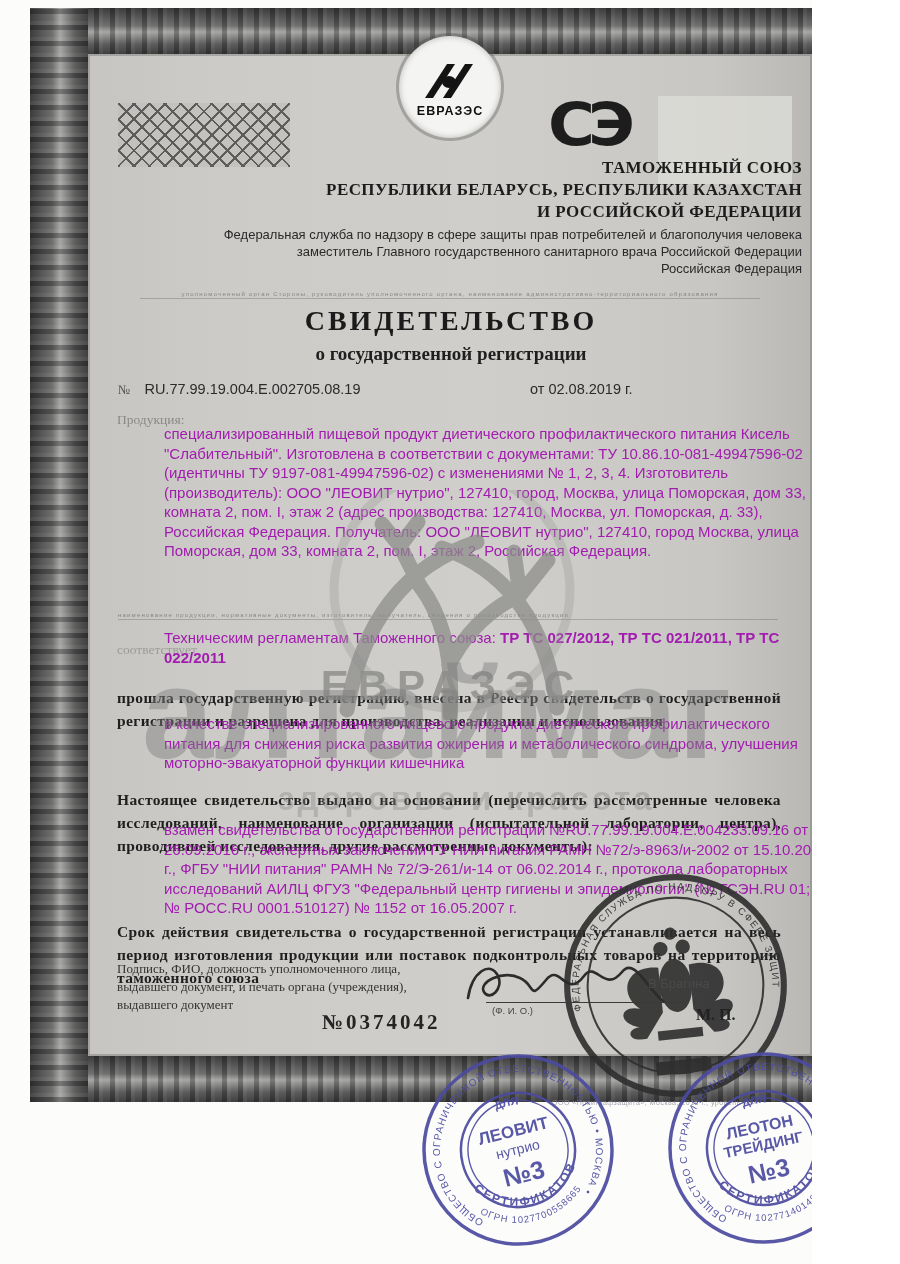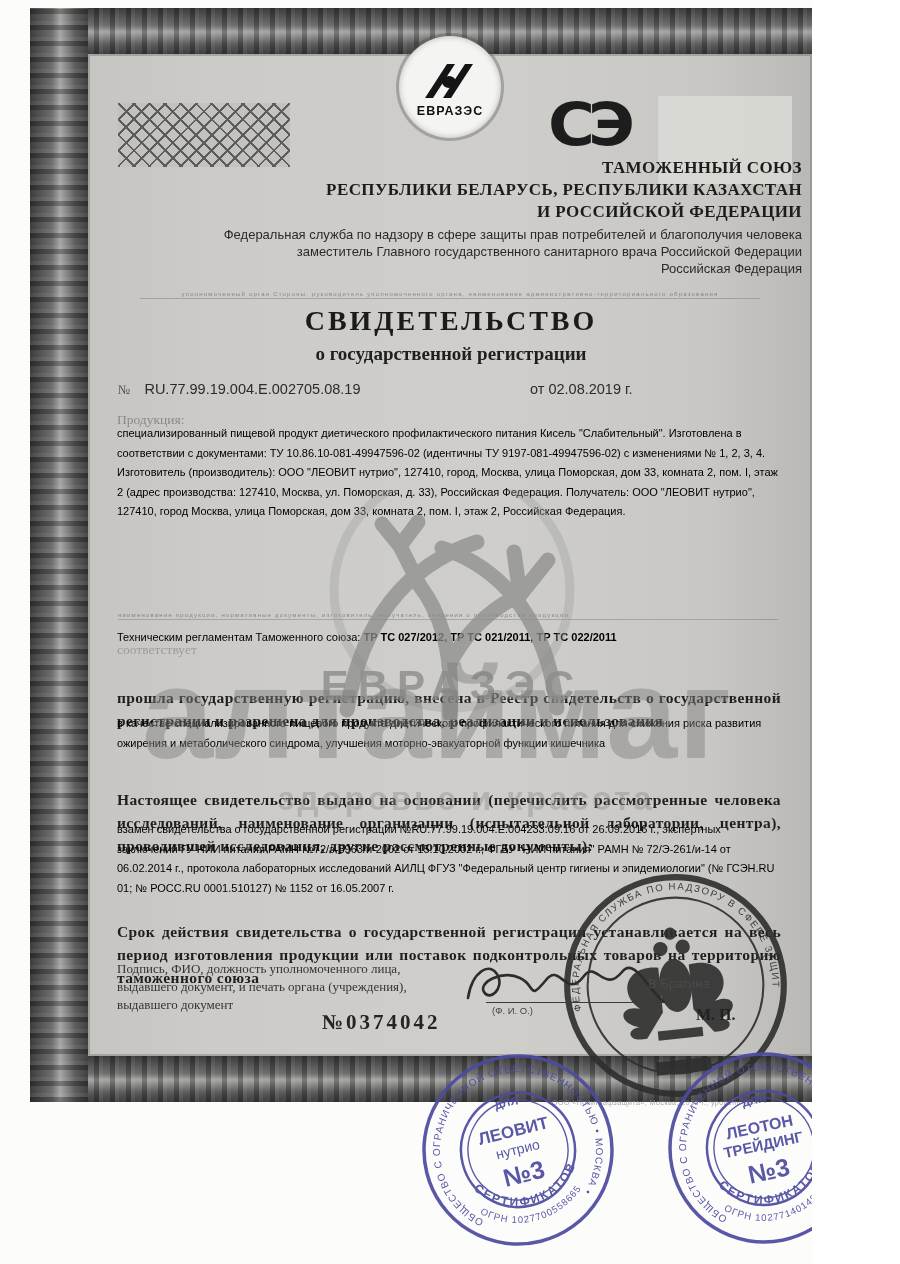--- a/index.html
+++ b/index.html
@@ -40,21 +40,21 @@
   
   .title-main{position:absolute;left:90px;top:305px;width:722px;text-align:center;z-index:4;
       font-family:"Liberation Serif",serif;font-weight:bold;font-size:28px;letter-spacing:3px;color:#1b1b1b;}
   .title-sub{position:absolute;left:90px;top:343px;width:722px;text-align:center;z-index:4;
       font-family:"Liberation Serif",serif;font-weight:bold;font-size:19px;color:#1f1f1f;}
   .reg-row{position:absolute;left:118px;top:381px;width:664px;z-index:4;font-size:14.5px;color:#2b2b2b;}
   .reg-no-label{font-family:"Liberation Serif",serif;color:#555;font-size:13px;margin-right:14px;}
   .reg-date{position:absolute;left:412px;top:0;}
   
   .para{position:absolute;left:117px;width:664px;z-index:4;}
-  .sans-p{font-size:11px;line-height:19.5px;color:#000000;}
+  .sans-p{font-size:15px;line-height:19.5px;color:#a21caf;margin-left:47px;}
   .serif-p{font-family:"Liberation Serif",serif;font-weight:600;font-size:15.5px;line-height:23px;
       letter-spacing:.4px;color:#1f1f1f;text-align:justify;margin-top:20px;}
   .label-faint{font-family:"Liberation Serif",serif;font-size:13.5px;color:#3c3c3c;}
   
   .wm{position:absolute;z-index:5;pointer-events:none;}
   .wm-store{left:142px;top:640px;font-size:128px;font-weight:bold;color:#7e7e7e;opacity:.45;
       letter-spacing:1px;font-family:"Liberation Sans",sans-serif;}
   .wm-tagline{left:278px;top:780px;font-size:33px;font-weight:bold;color:#8a8a8a;opacity:.4;letter-spacing:3px;}
   
   .sig-label{position:absolute;left:117px;top:960px;width:340px;z-index:4;

